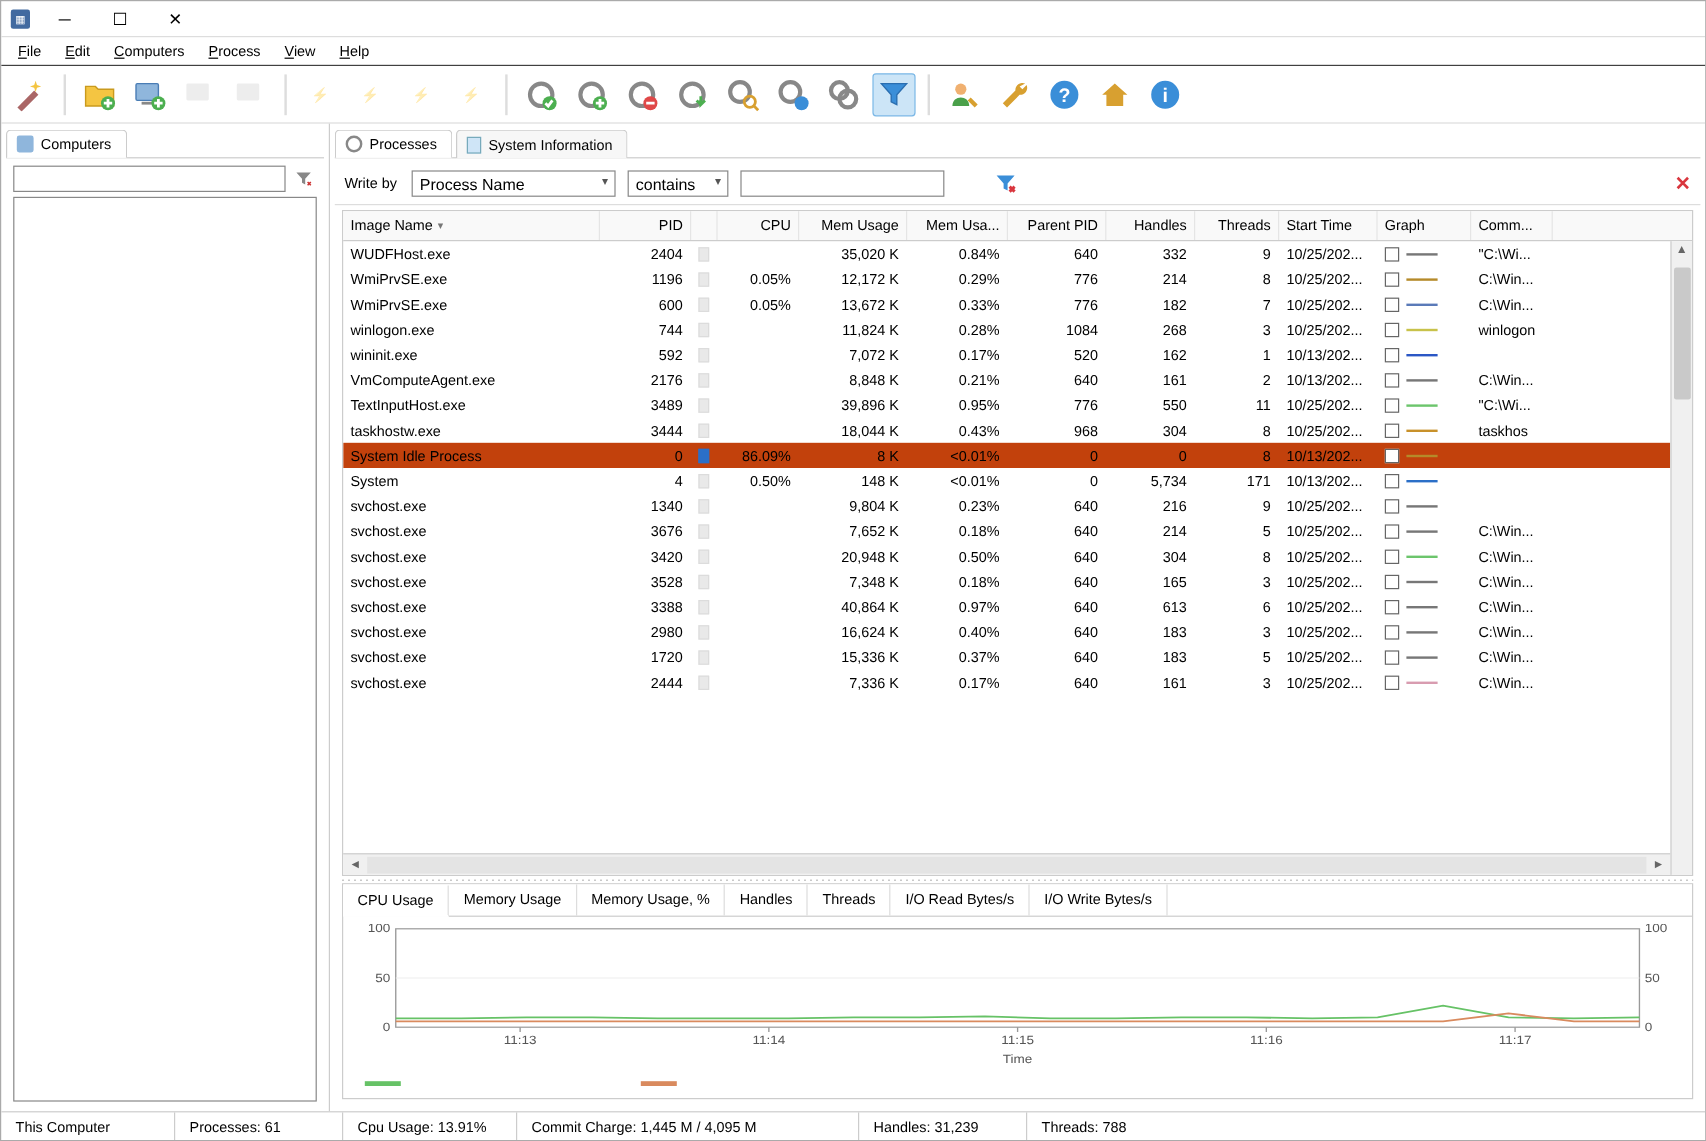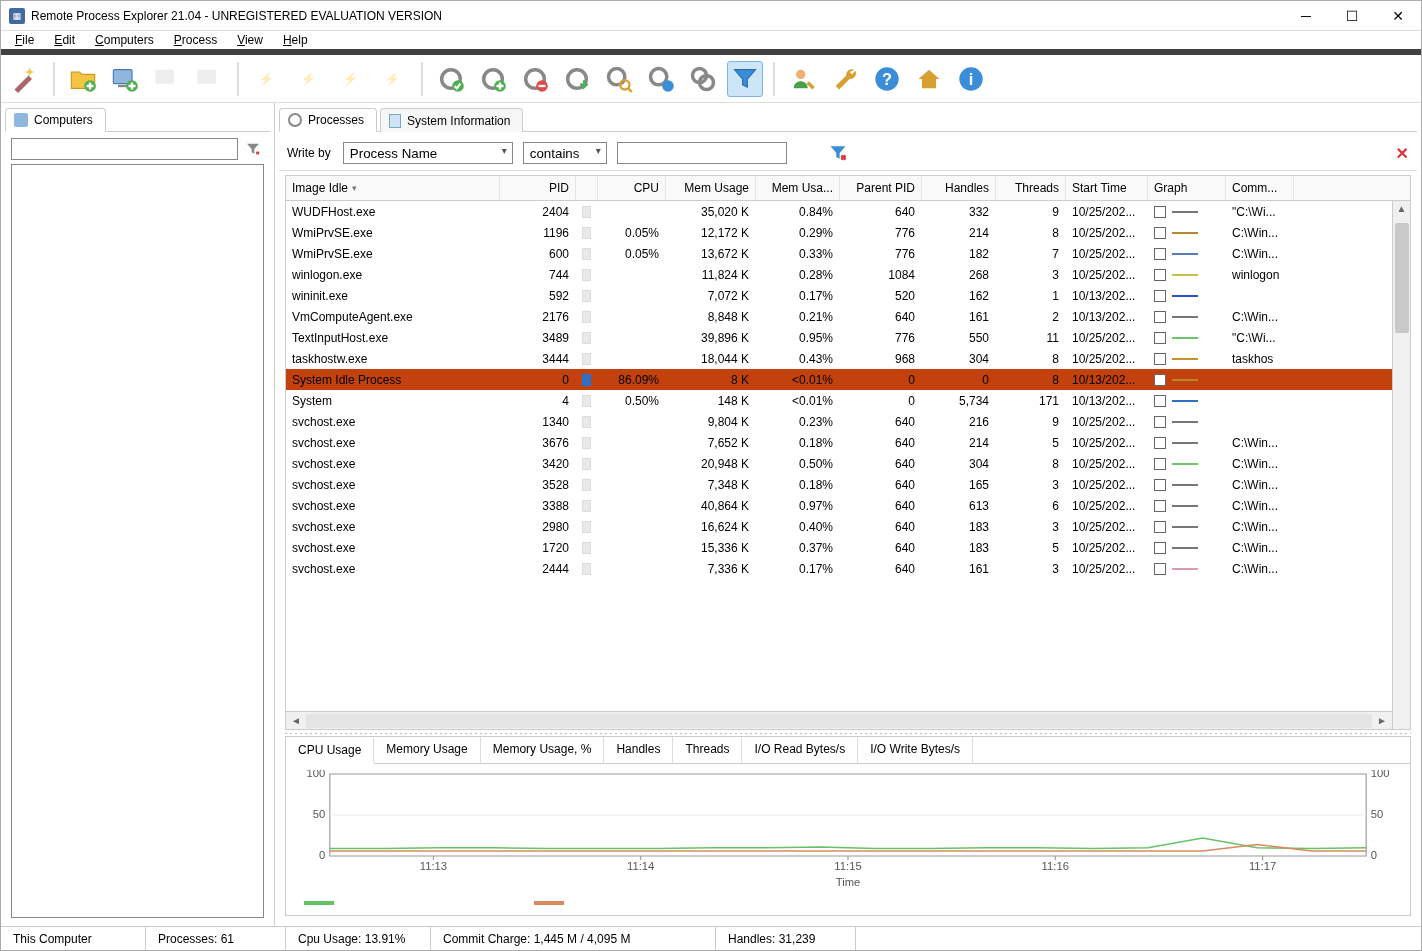--- a/index.html
+++ b/index.html
@@ -2,21 +2,21 @@
 <html><head>
 <meta charset="utf-8">
 <style>
 * { box-sizing: border-box; margin: 0; padding: 0; }
 body { font-family: "Segoe UI", Tahoma, sans-serif; font-size: 12px; background: #fff; color: #000; overflow: hidden; width: 1422px; height: 951px; display:flex; flex-direction:column; border:1px solid #aaa; }
 .titlebar { height: 30px; display:flex; align-items:center; padding:0 0 0 8px; border-bottom:1px solid #ddd; }
 .titlebar .app-icon { width:16px; height:16px; margin-right:6px; background:#426aa0; border-radius:2px; display:inline-flex; align-items:center; justify-content:center; color:#fff; font-size:9px; }
 .titlebar .title { flex:1; font-size:12px; }
 .win-btns { display:flex; }
 .win-btn { width:46px; height:30px; display:flex; align-items:center; justify-content:center; font-size:14px; }
-.menubar { height:24px; display:flex; align-items:center; padding:0 6px; gap:4px; border-bottom:6px solid #404040;text-align:right; }
+.menubar { height:24px; display:flex; align-items:center; padding:0 6px; gap:4px; border-bottom:1px solid #404040;text-align:right; }
 .menu-item { padding:2px 8px; }
 .menu-item .u { text-decoration:underline; }
 .toolbar { height:48px; display:flex; align-items:center; padding:0 6px; gap:6px; border-bottom:1px solid #ddd; }
 .tool-sep { width:2px; height:34px; background:#ddd; margin:0 4px; }
 .tool-btn { width:36px; height:36px; display:flex; align-items:center; justify-content:center; border-radius:3px; }
 .tool-btn.active { background:#cce5f7; border:1px solid #7ab7e6; }
 .tool-btn svg { width:28px; height:28px; }
 .tool-btn.disabled { opacity:0.35; }
 .main-split { flex:1; display:flex; min-height:0; }
 .left-pane { width:274px; border-right:1px solid #ccc; display:flex; flex-direction:column; padding:4px; }
@@ -73,21 +73,20 @@
 .body-and-scroll { flex:1; display:flex; min-height:0; }
 .body-col { flex:1; display:flex; flex-direction:column; min-width:0; }
 .legend-row { display:flex; gap:30px; padding:8px 0 0 8px; }
 .legend-swatch { width:30px; height:4px; }
 </style>
 </head>
 <body>
 
 <div class="titlebar">
   <span class="app-icon">▦</span>
-  <span class="title">Remote Process Explorer 21.04 - UNREGISTERED EVALUATION VERSION</span>
   <div class="win-btns">
     <div class="win-btn">─</div>
     <div class="win-btn">☐</div>
     <div class="win-btn">✕</div>
   </div>
 </div>
 
 <div class="menubar">
   <div class="menu-item"><span class="u">F</span><span>ile</span></div>
   <div class="menu-item"><span class="u">E</span>dit</div>
@@ -261,21 +260,21 @@
             <path d="M3 4h18l-7 8v7l-4-2v-5z" fill="#3a8ed8"></path>
             <path d="M16 15l5 5m0-5l-5 5" stroke="#d9363e" stroke-width="3"></path>
           </svg>
         </span>
       <span class="filter-spacer"></span>
       <span class="close-x">✕</span>
     </div>
 
     <div class="table-wrap">
       <div class="thead">
-        <div class="th col-image sort">Image Idle</div>
+        <div class="th col-image sort">Image Name</div>
         <div class="th col-pid" style="justify-content:flex-end">PID</div>
         <div class="th col-bar"></div>
         <div class="th col-cpu" style="justify-content:flex-end">CPU</div>
         <div class="th col-memu" style="justify-content:flex-end">Mem Usage</div>
         <div class="th col-memp" style="justify-content:flex-end">Mem Usa...</div>
         <div class="th col-ppid" style="justify-content:flex-end">Parent PID</div>
         <div class="th col-hand" style="justify-content:flex-end">Handles</div>
         <div class="th col-thr" style="justify-content:flex-end">Threads</div>
         <div class="th col-start">Start Time</div>
         <div class="th col-graph">Graph</div>
@@ -684,13 +683,14 @@
     </div>
   </div>
 </div>
 
 <div class="statusbar">
   <div class="status-cell" style="width:145px">This Computer</div>
   <div class="status-cell" style="width:140px">Processes: 61</div>
   <div class="status-cell" style="width:145px">Cpu Usage: 13.91%</div>
   <div class="status-cell" style="width:285px">Commit Charge: 1,445 M / 4,095 M</div>
   <div class="status-cell" style="width:140px">Handles: 31,239</div>
+  <div class="status-cell" style="flex:1;border-right:none">Threads: 788</div>
 </div>
 
 </body></html>

